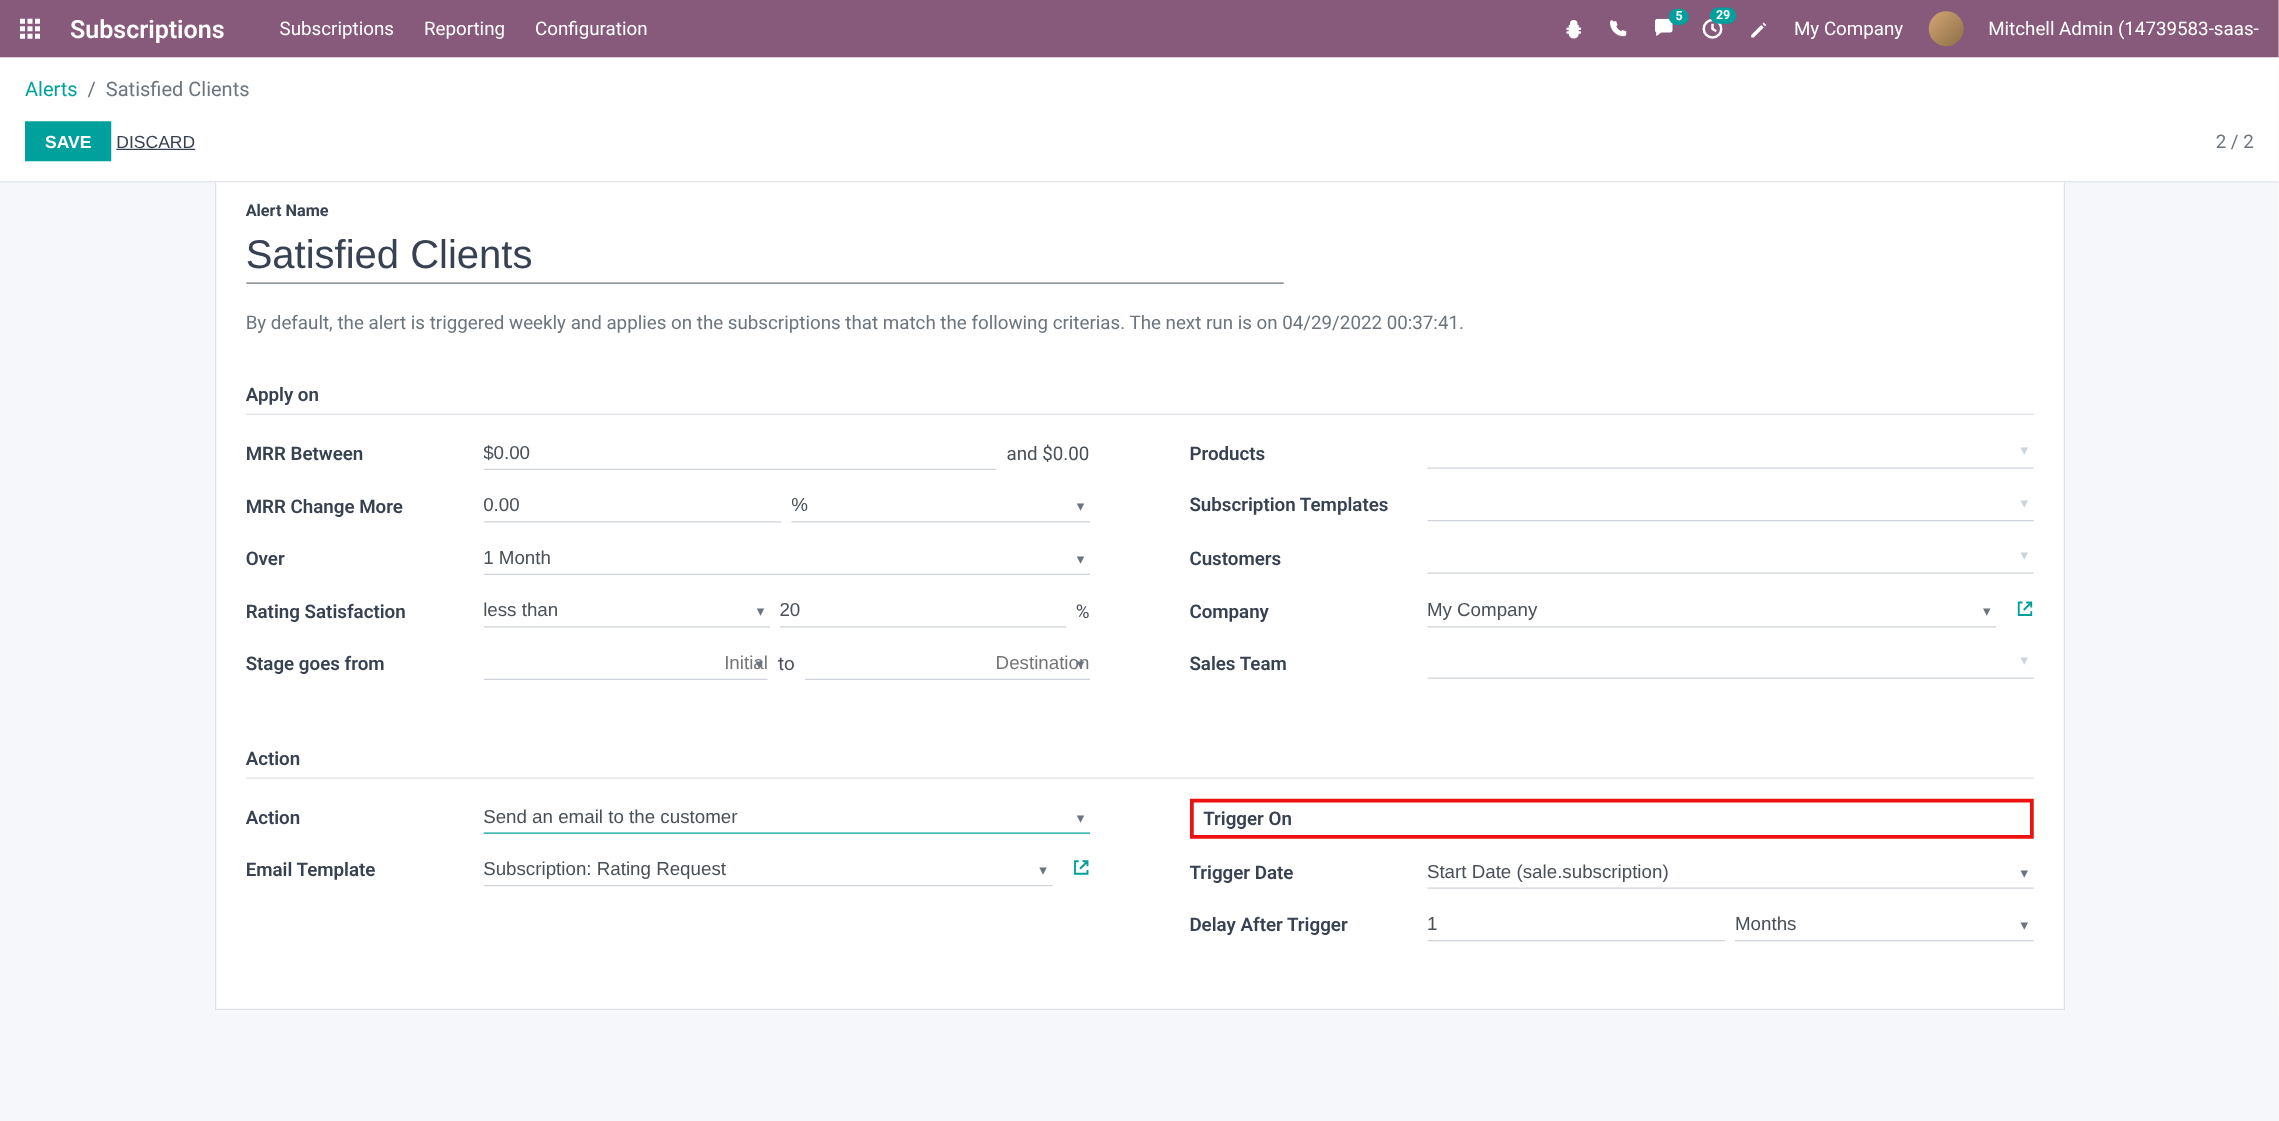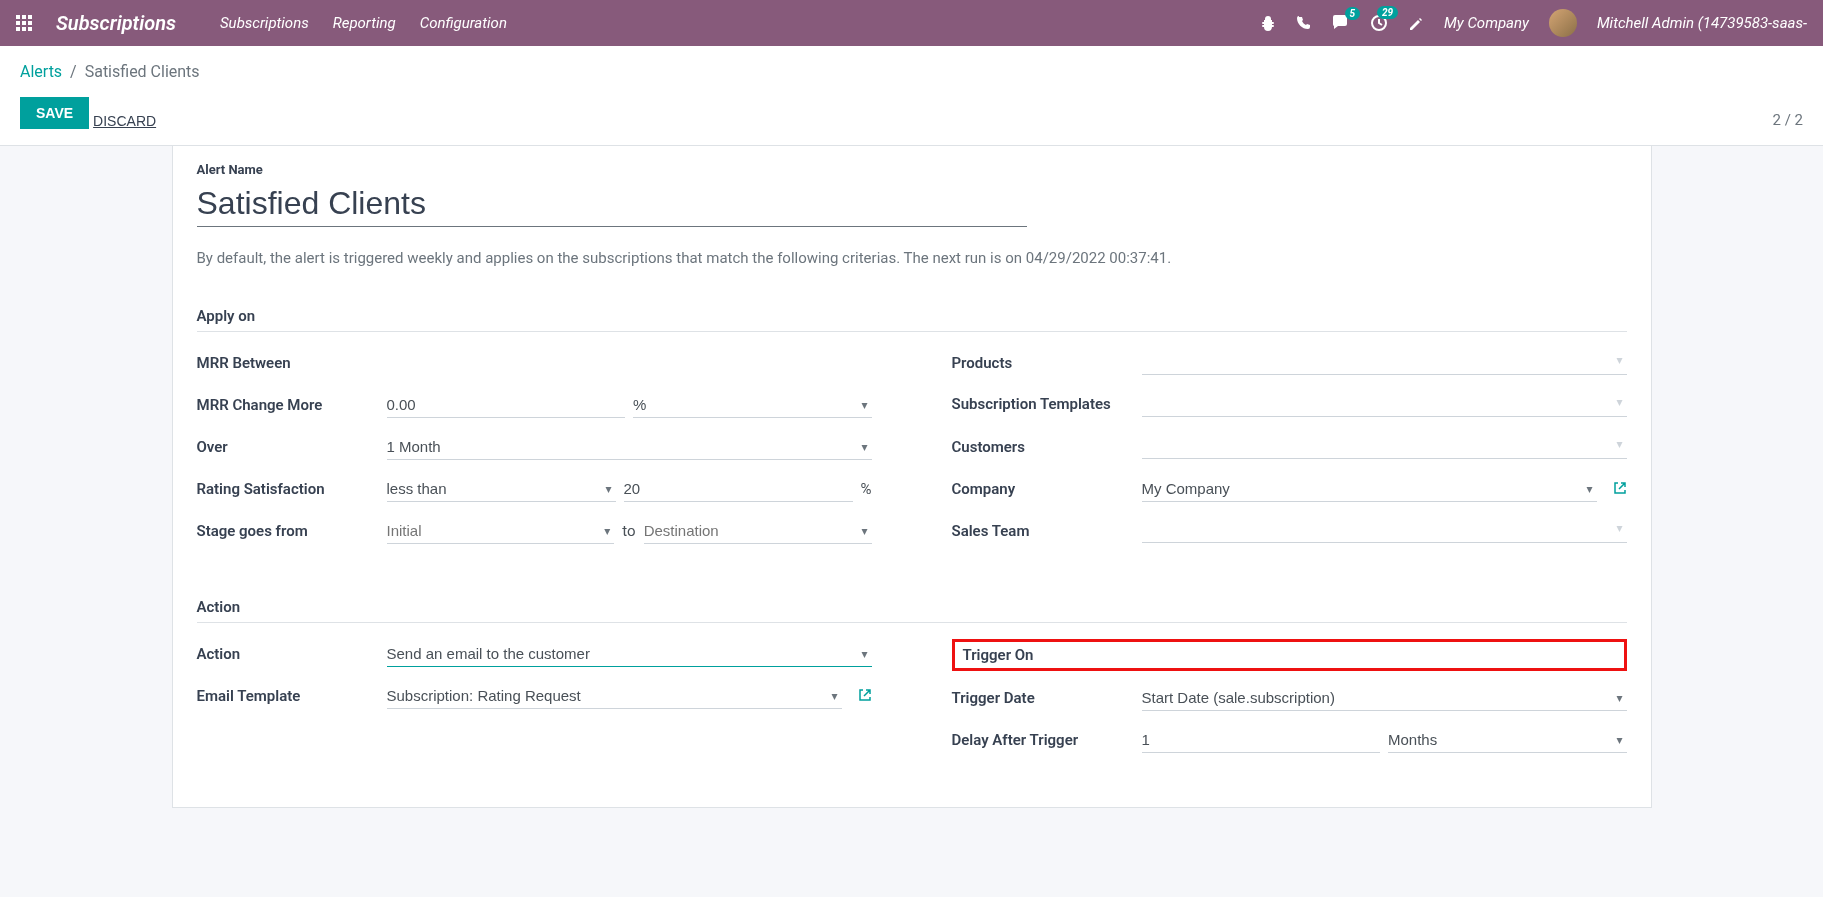--- a/index.html
+++ b/index.html
@@ -1,35 +1,35 @@
 <!DOCTYPE html>
 <html><head>
 <meta charset="utf-8">
 <style>
 * { box-sizing: border-box; margin: 0; padding: 0; }
 body { font-family: -apple-system, BlinkMacSystemFont, "Segoe UI", Roboto, sans-serif; background: #f6f7fa; color: #374151; overflow-x: hidden; }
-.navbar { background: #875a7b; height: 46px; display: flex; align-items: center; padding: 0 16px; color: white; font-style: italic; }
+.navbar { background: #875a7b; height: 46px; display: flex; align-items: center; padding: 0 16px; color: white; }
 .nav-left { display: flex; align-items: center; gap: 24px; }
 .apps-icon { display: grid; grid-template-columns: repeat(3, 4px); grid-template-rows: repeat(3, 4px); gap: 2px; cursor: pointer; }
 .apps-icon span { background: white; width: 4px; height: 4px; }
 .brand { font-size: 20px; font-weight: 600; color: white; }
 .nav-menu { display: flex; gap: 24px; margin-left: 20px; }
 .nav-menu a { color: white; text-decoration: none; font-size: 15px; cursor: pointer; }
 .nav-right { margin-left: auto; display: flex; align-items: center; gap: 20px; }
 .nav-icon { color: white; cursor: pointer; position: relative; display: flex; align-items: center; }
 .badge { position: absolute; top: -8px; right: -10px; background: #00a09d; color: white; font-size: 10px; padding: 1px 5px; border-radius: 8px; font-weight: bold; }
 .avatar { width: 28px; height: 28px; border-radius: 50%; background: linear-gradient(135deg, #d4a574, #8b6f47); }
 .company-name { font-size: 15px; }
 .user-name { font-size: 15px; }
 .breadcrumb-bar { background: white; padding: 16px 20px 8px; }
 .breadcrumb { font-size: 16px; }
 .breadcrumb a { color: #00a09d; text-decoration: none; cursor: pointer; }
 .breadcrumb .sep { color: #6c757d; margin: 0 4px; }
 .breadcrumb .current { color: #6c757d; }
-.action-bar { background: white; padding: 8px 20px 16px; display: flex; align-items: flex-end; border-bottom: 1px solid #dee2e6; }
+.action-bar { background: white; padding: 8px 20px 16px; display: flex; align-items: center; border-bottom: 1px solid #dee2e6; }
 .btn-save { background: #00a09d; color: white; border: none; padding: 8px 16px; font-weight: bold; font-size: 14px; cursor: pointer; }
 .btn-discard { background: none; border: none; color: #374151; font-size: 14px; cursor: pointer; margin-left: 4px; font-weight: 500; text-decoration: underline; }
 .pager { margin-left: auto; color: #6c757d; font-size: 15px; }
 .form-container { background: white; margin: 0 auto; max-width: 1480px; padding: 0 24px 40px; margin-top: 0; border: 1px solid #dee2e6; border-top: none; }
 .form-content { padding: 16px 0 0 0; }
 .field-label-sm { font-size: 13px; font-weight: 700; color: #374151; margin-bottom: 4px; }
 .title-input { font-size: 32px; font-weight: 500; border: none; border-bottom: 1px solid #6c757d; width: 830px; padding: 4px 0; background: transparent; color: #374151; outline: none; }
 .help-text { color: #6c757d; margin-top: 22px; font-size: 15px; }
 .section-title { font-weight: 600; color: #374151; margin-top: 40px; margin-bottom: 16px; font-size: 15px; border-bottom: 1px solid #dee2e6; padding-bottom: 6px; }
 .two-col { display: flex; gap: 80px; }
@@ -39,21 +39,21 @@
 .field-input { flex: 1; display: flex; align-items: center; gap: 8px; }
 .text-input, .select-input { border: none; border-bottom: 1px solid #ced4da; padding: 4px 0; font-size: 15px; background: transparent; outline: none; color: #495057; width: 100%; }
 .select-wrap { position: relative; flex: 1; display: flex; align-items: center; }
 .select-wrap::after { content: "▾"; position: absolute; right: 4px; color: #6c757d; pointer-events: none; font-size: 12px; }
 .static-text { font-size: 15px; color: #495057; white-space: nowrap; }
 .m2m-input { border: none; border-bottom: 1px solid #ced4da; min-height: 24px; position: relative; width: 100%;}
 .m2m-input::after { content: "▾"; position: absolute; right: 4px; color: #ced4da; font-size: 12px; top: 2px;}
 .external-link { color: #00a09d; cursor: pointer; margin-left: 8px; font-size: 14px; }
 .highlighted-row { border: 3px solid #e11; padding: 4px 8px; }
 .action-select { border-bottom: 1px solid #00a09d !important; }
-.placeholder-text { color: #14532d; }
+.placeholder-text { color: #14532d; text-align: right; }
 .half { flex: 1; }
 </style>
 </head>
 <body>
 
 <div class="navbar">
   <div class="nav-left">
     <div class="apps-icon">
         <span></span>
         <span></span>
@@ -126,20 +126,24 @@
     <div class="field-label-sm">Alert Name</div>
     <input class="title-input" value="Satisfied Clients" style="">
     <div class="help-text">By default, the alert is triggered weekly and applies on the subscriptions that match the following criterias. The next run is on 04/29/2022 00:37:41.</div>
 
     <div class="section-title">Apply on</div>
 
     <div class="two-col">
       <div class="col">
         <div class="field-row">
           <div class="field-label">MRR Between</div>
+          <div class="field-input">
+            <div class="half"><input class="text-input" value="$0.00" style=""></div>
+            <span class="static-text"><span>and</span> <span>$0.00</span></span>
+          </div>
         </div>
         <div class="field-row">
           <div class="field-label">MRR Change More</div>
           <div class="field-input">
             <div class="half"><input class="text-input" value="0.00" style=""></div>
             <div class="select-wrap half">
                 <input class="text-input" readonly="" value="%" style="">
               </div>
           </div>
         </div>

